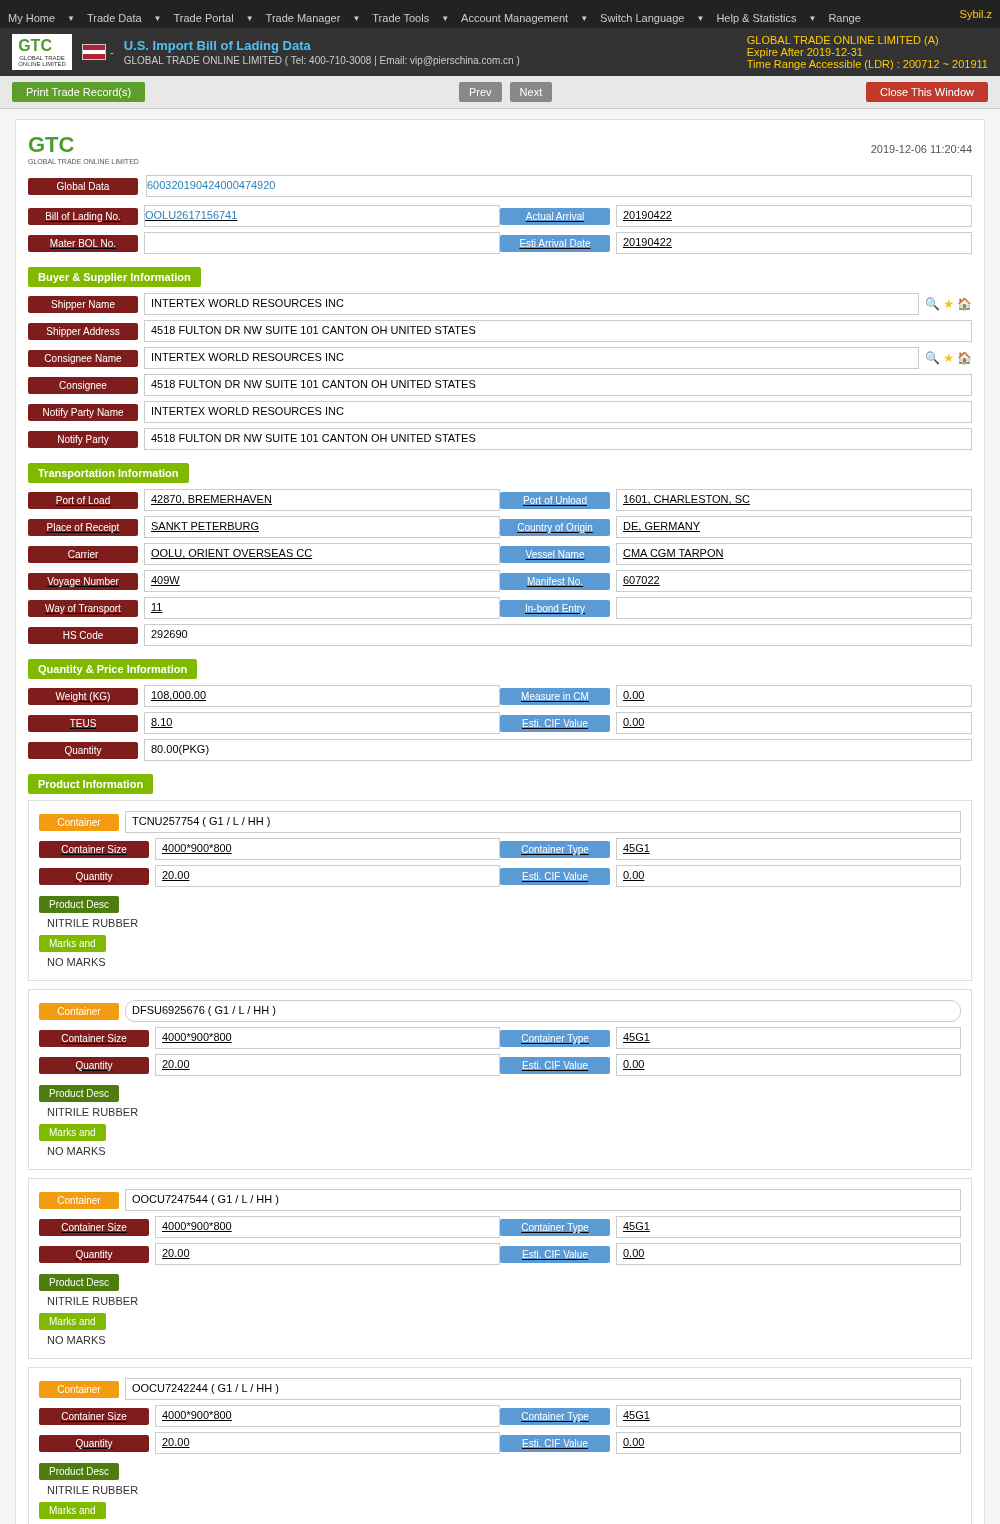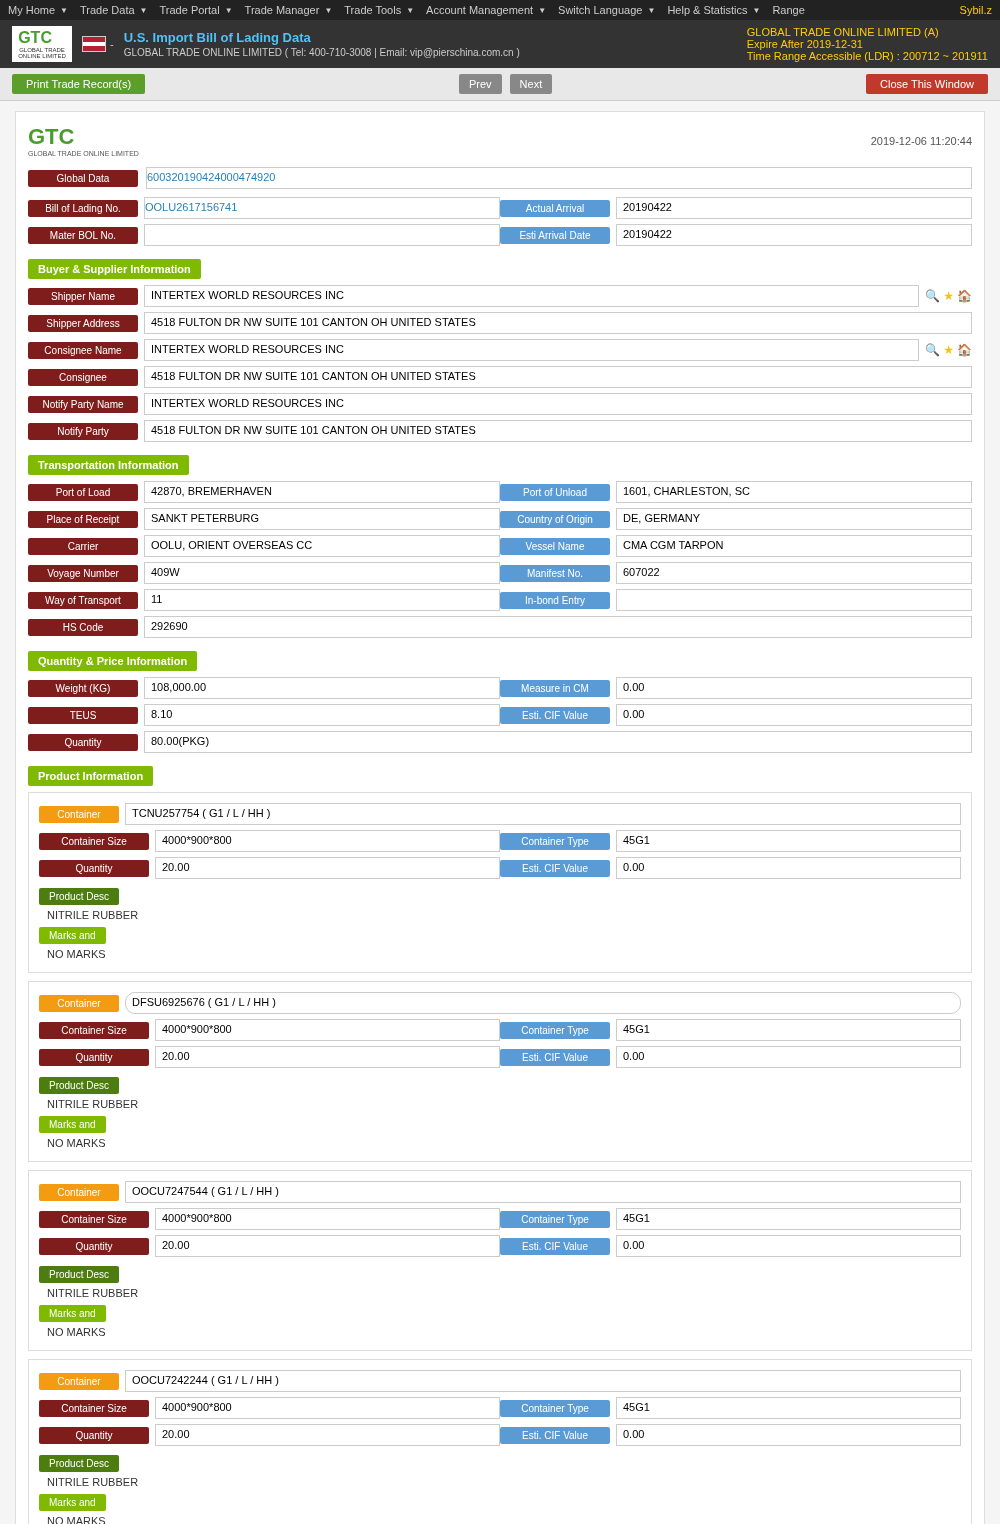--- a/index.html
+++ b/index.html
@@ -1,20 +1,20 @@
 <!DOCTYPE html>
 <html><head>
   <meta charset="utf-8">
   <style>
     * { margin: 0; padding: 0; box-sizing: border-box; }
     body { font-family: Arial, sans-serif; font-size: 11px; background: #f0f0f0; width: 1000px; }
     
     
     .top-nav { background: #222; color: #ccc; padding: 4px 8px; display: flex; align-items: center; gap: 12px; font-size: 11px; }
-    .nav-item { display: flex; align-items: center; gap: 3px; cursor: pointer; }
+    .nav-item { display: flex; align-items: center; gap: 10px; cursor: pointer; margin-top: 8px; }
     .nav-item .arrow { font-size: 8px; margin-left: 2px; }
     
     
     .header-bar { background: #333; color: #fff; padding: 6px 12px; display: flex; align-items: center; justify-content: space-between; }
     .header-left { display: flex; align-items: center; gap: 10px; }
     .logo-box { width: 60px; height: 36px; background: #fff; display: flex; align-items: center; justify-content: center; }
     .logo-gtc { color: #4a9c2f; font-weight: bold; font-size: 16px; }
     .logo-sub { color: #333; font-size: 6px; text-align: center; }
     .flag-box { display: flex; align-items: center; gap: 4px; }
     .flag { width: 24px; height: 16px; background: linear-gradient(to bottom, #b22234 33%, #fff 33%, #fff 66%, #b22234 66%); border: 1px solid #ccc; }
@@ -46,21 +46,21 @@
     .field-label { background: #7f1d1d; color: #fff; padding: 3px 8px; font-size: 10px; min-width: 110px; text-align: center; border-radius: 2px; }
     .field-label-blue { background: #5b9bd5; color: #fff; padding: 3px 8px; font-size: 10px; min-width: 110px; text-align: center; border-radius: 2px; }
     .field-value { border: 1px solid #ccc; padding: 3px 6px; font-size: 11px; flex: 1; min-height: 22px; background: #fff; }
     .field-value-blue { border: 1px solid #ccc; padding: 3px 0; font-size: 11px; color: #2980b9; flex: 1; min-height: 22px; background: #fff; }
     
     
     .section-header { background: #7fba00; color: #fff; padding: 4px 10px; font-size: 11px; font-weight: bold; margin: 8px 0 6px 0; border-radius: 2px; display: inline-block; }
     
     
     .form-row { display: flex; align-items: center; gap: 6px; margin-bottom: 5px; }
-    .form-row-2col { display: flex; gap: 0; margin-bottom: 5px; }
+    .form-row-2col { display: flex; gap: 0; margin-bottom: 5px; text-decoration: underline; }
     .col-half { display: flex; align-items: center; gap: 6px; flex: 1; }
     
     
     .icon-search { cursor: pointer; color: #888; font-size: 12px; }
     .icon-star { cursor: pointer; color: #f1c40f; font-size: 12px; }
     .icon-home { cursor: pointer; color: #888; font-size: 12px; }
     .icons-group { display: flex; gap: 3px; align-items: center; }
     
     
     .product-card { border: 1px solid #ddd; padding: 10px; margin-bottom: 8px; }

